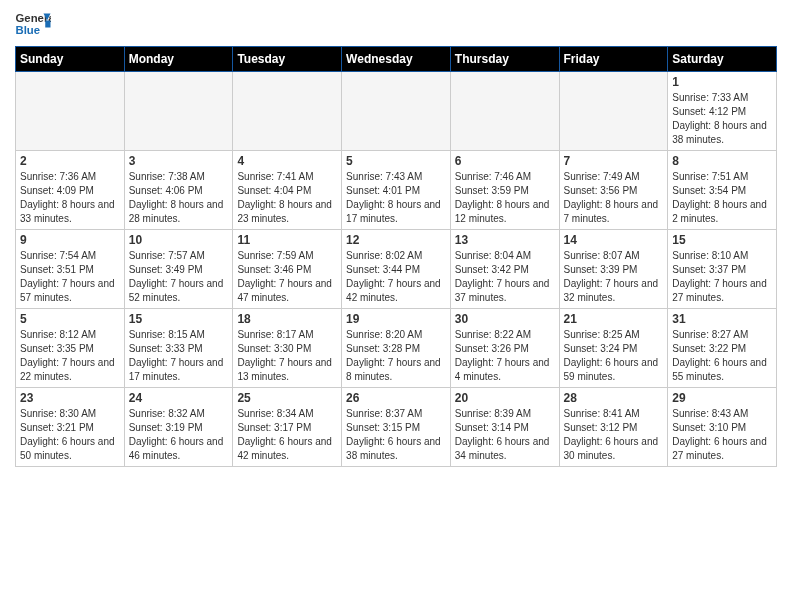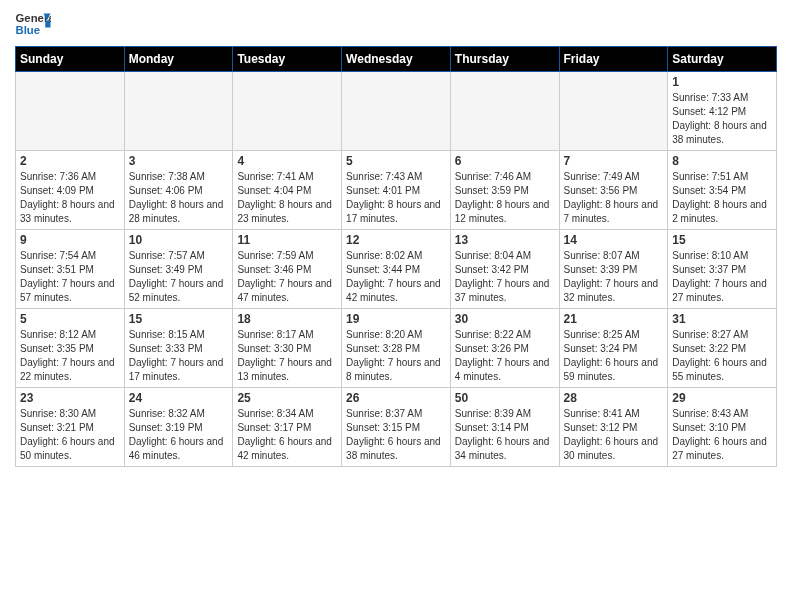--- a/index.html
+++ b/index.html
@@ -226,21 +226,21 @@
           </td>
           <td>
             <div class="day-number">25</div>
             <div class="day-info">Sunrise: 8:34 AM<br>Sunset: 3:17 PM<br>Daylight: 6 hours and 42 minutes.</div>
           </td>
           <td>
             <div class="day-number">26</div>
             <div class="day-info">Sunrise: 8:37 AM<br>Sunset: 3:15 PM<br>Daylight: 6 hours and 38 minutes.</div>
           </td>
           <td>
-            <div class="day-number">50</div>
+            <div class="day-number">20</div>
             <div class="day-info">Sunrise: 8:39 AM<br>Sunset: 3:14 PM<br>Daylight: 6 hours and 34 minutes.</div>
           </td>
           <td>
             <div class="day-number">28</div>
             <div class="day-info">Sunrise: 8:41 AM<br>Sunset: 3:12 PM<br>Daylight: 6 hours and 30 minutes.</div>
           </td>
           <td>
             <div class="day-number">29</div>
             <div class="day-info">Sunrise: 8:43 AM<br>Sunset: 3:10 PM<br>Daylight: 6 hours and 27 minutes.</div>
           </td>

